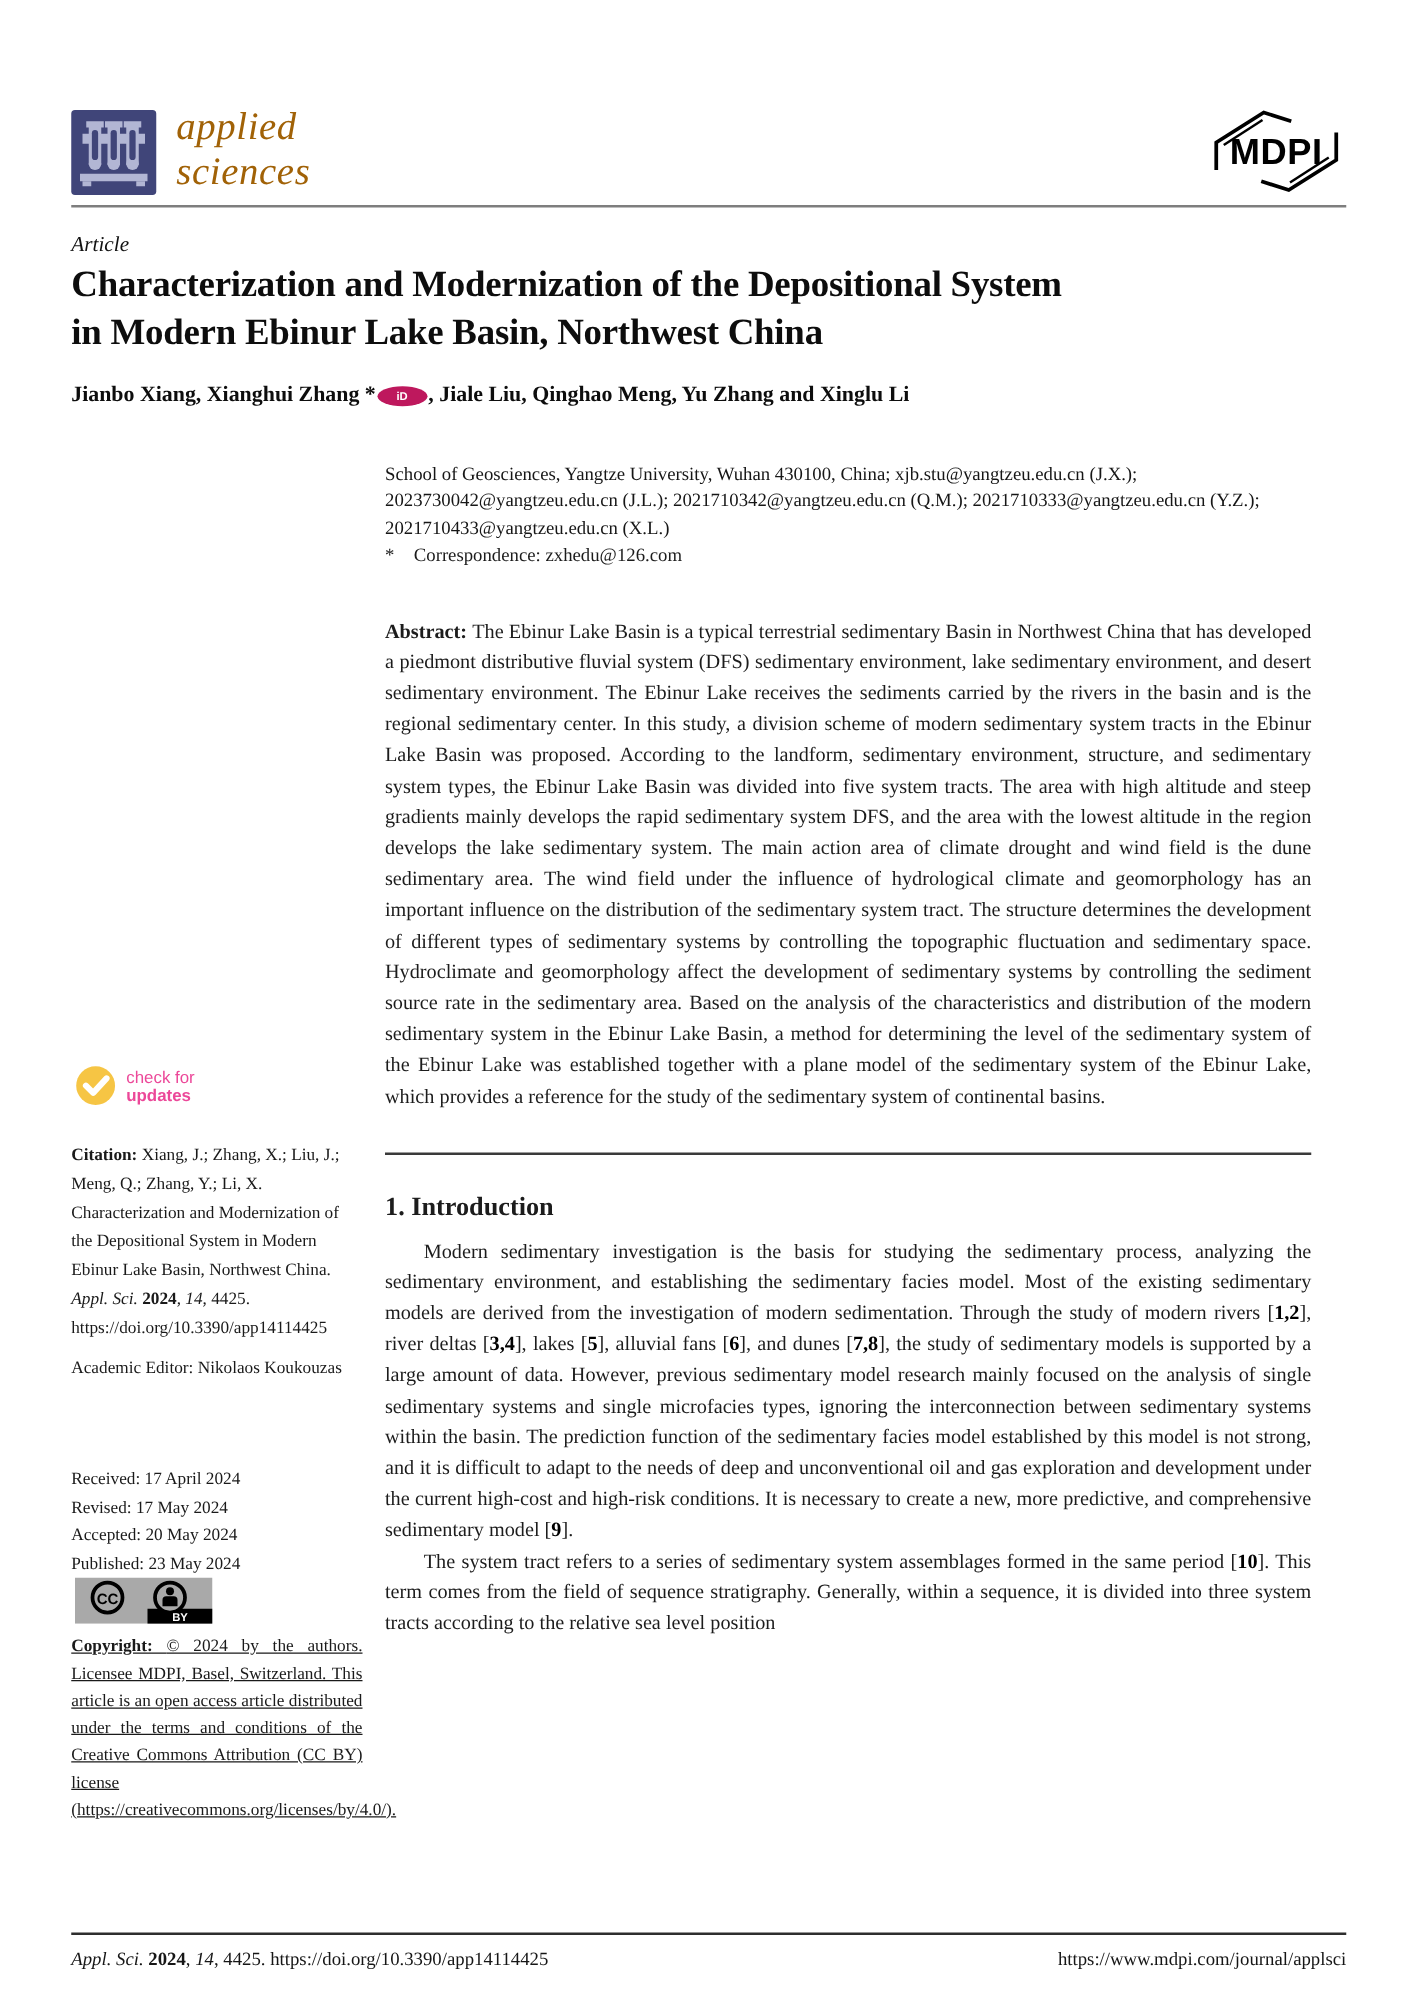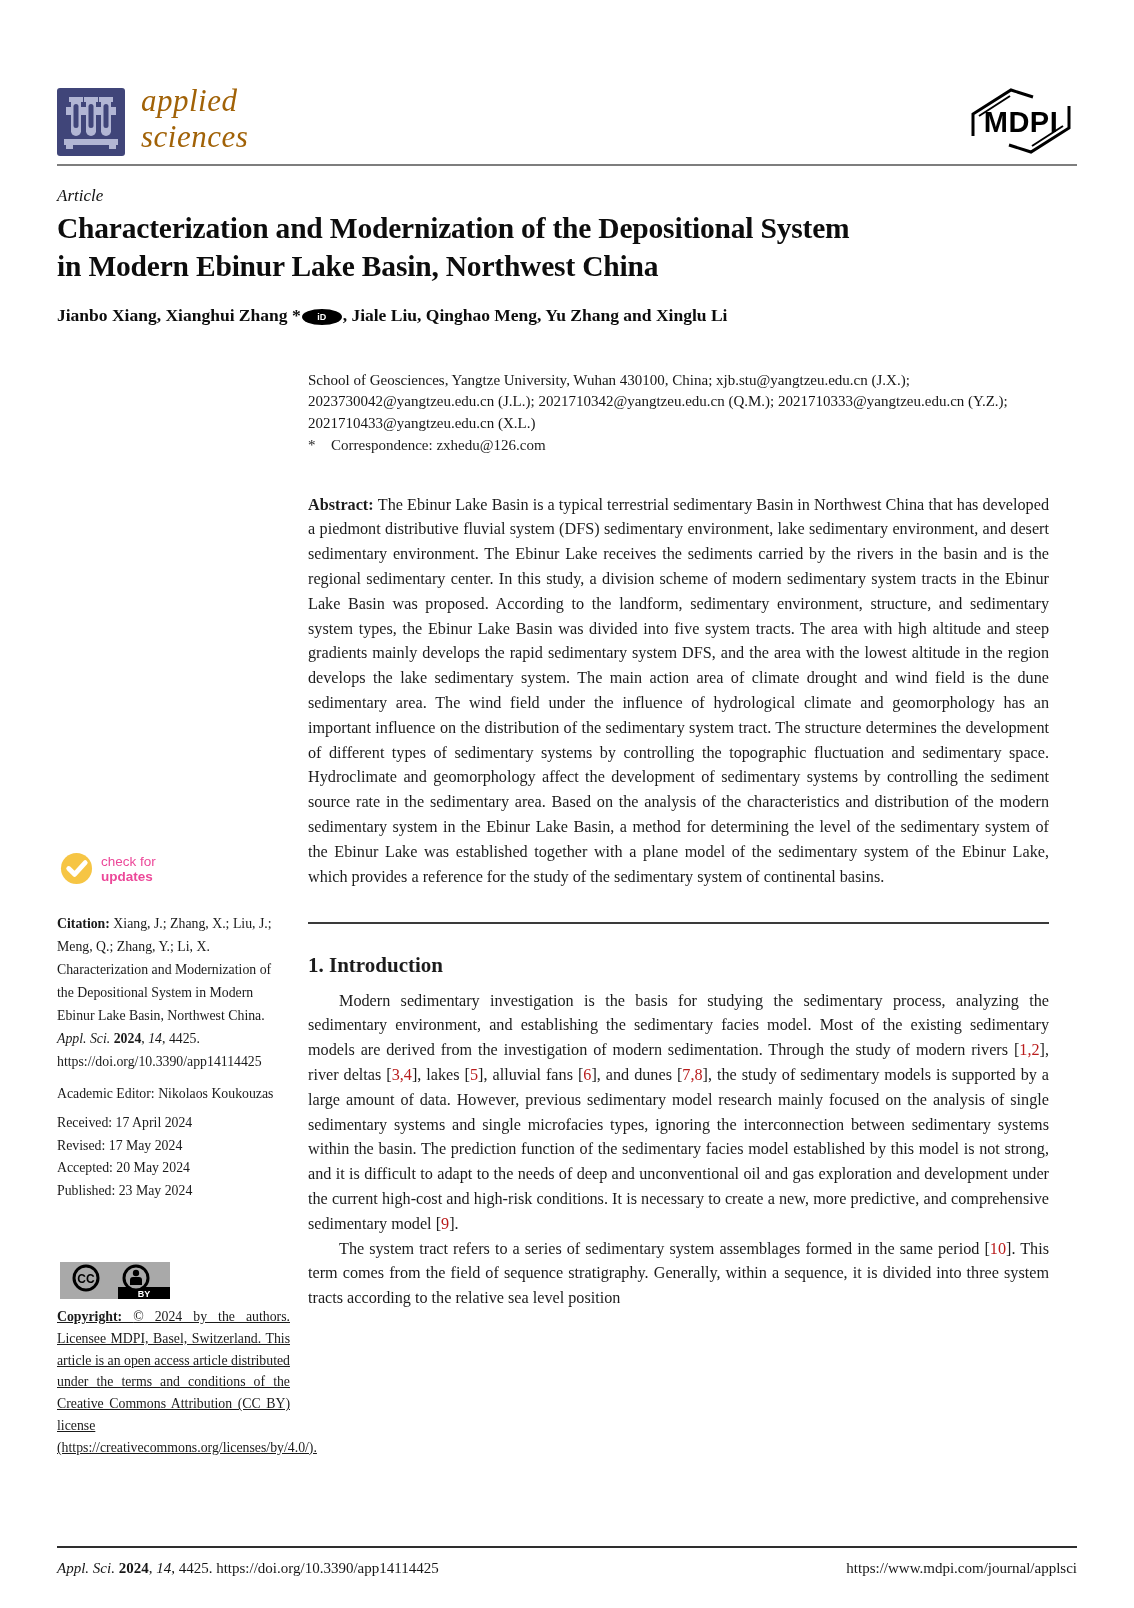--- a/index.html
+++ b/index.html
@@ -4,21 +4,21 @@
 <style>
   * { margin:0; padding:0; box-sizing:border-box; }
   html,body { background:#ffffff; }
   body {
     width:1134px; height:1608px; position:relative;
     font-family:"Liberation Serif", serif; color:#1c1c1c;
     overflow:hidden;
   }
   .b  { font-weight:bold; }
   .i  { font-style:italic; }
-  .ref{ color:#b91c1c; }
+  .ref{ color:#000000;font-weight:bold; }
 
   
   .logo-box {
     position:absolute; left:57px; top:88px; width:68px; height:68px;
     background:#404579; border-radius:3px;
   }
   .journal-name {
     position:absolute; left:141px; top:83px;
     font-style:italic; font-weight:normal; font-size:31px; line-height:36px;
     color:#a16207; letter-spacing:0.5px;
@@ -36,21 +36,21 @@
   
   .article-type { position:absolute; left:57px; top:186px; font-style:italic; font-size:17px; color:#111; }
   .page-title {
     position:absolute; left:57px; top:209px; width:1010px;
     font-size:29.5px; font-weight:bold; line-height:38px; color:#0d0d0d;
     letter-spacing:-0.2px;
   }
   .authors-line { position:absolute; left:57px; top:305px; font-size:17.5px; font-weight:bold; color:#0d0d0d; }
   .orcid-icon {
     display:inline-block; width:40px; height:16px; border-radius:50%;
-    background:#000000; color:#fff; font-family:"Liberation Sans",sans-serif;
+    background:#be185d; color:#fff; font-family:"Liberation Sans",sans-serif;
     font-size:9px; font-weight:bold; line-height:16px; text-align:center;
     vertical-align:1px; margin:0 1px;
   }
 
   
   .main-col { position:absolute; left:308px; top:370px; width:741px; font-size:16.2px; line-height:24.8px; }
   .affiliation { font-size:15px; line-height:21.4px; color:#161616; }
   .correspondence { font-size:15px; line-height:21.4px; display:flex; margin-top:1px; }
   .corr-marker { width:23px; }
   .abstract-p { margin-top:36px; text-align:justify; }
@@ -64,21 +64,21 @@
   .check-badge { position:absolute; left:60px; top:852px; display:flex; align-items:center; cursor:pointer; }
   .check-circle { width:33px; height:33px; }
   .check-text {
     margin-left:8px; font-family:"Liberation Sans",sans-serif;
     font-size:13.5px; line-height:15px; color:#ec4899;
   }
   .check-text .l2 { font-weight:bold; }
   .sb { position:absolute; left:57px; width:233px; font-size:13.8px; line-height:23px; color:#1a1a1a; }
   .sb-citation  { top:912px; }
   .sb-editor    { top:1082px; }
-  .sb-dates     { top:1112px; line-height:22.5px; }
+  .sb-dates     { top:1172px; line-height:22.5px; }
   .cc-badge { position:absolute; left:60px; top:1262px; width:110px; height:37px; cursor:pointer; }
   .sb-copyright { top:1306px; line-height:21.8px; text-align:justify;text-decoration:underline; }
 
   
   .footer-rule { position:absolute; left:57px; top:1546px; width:1020px; height:1.5px; background:#2e2e2e; }
   .footer-row {
     position:absolute; left:57px; top:1560px; width:1020px;
     display:flex; justify-content:space-between; font-size:15px; color:#161616;
   }
 </style>

